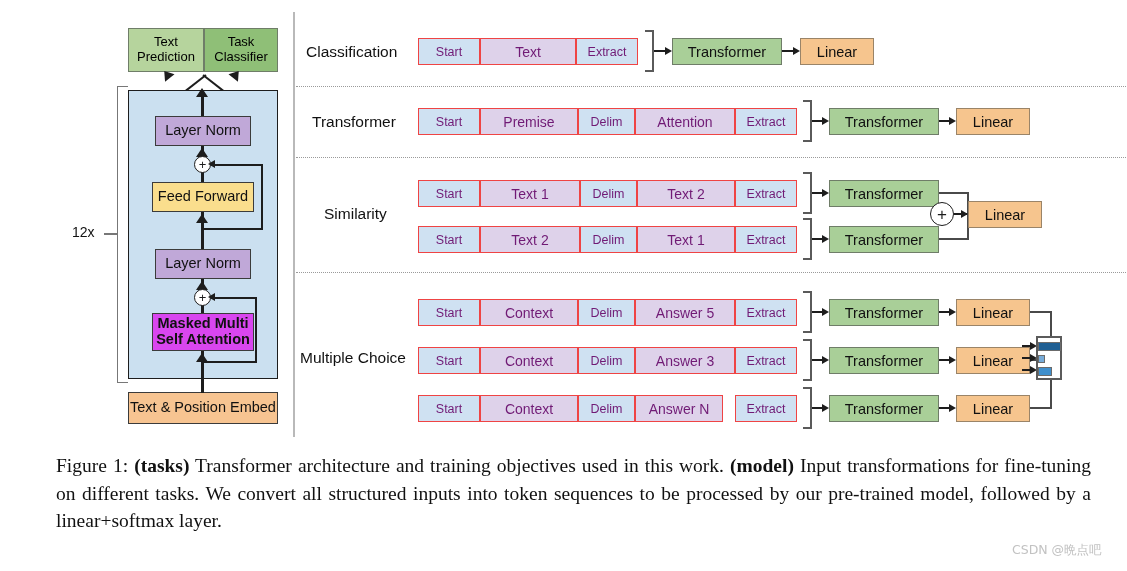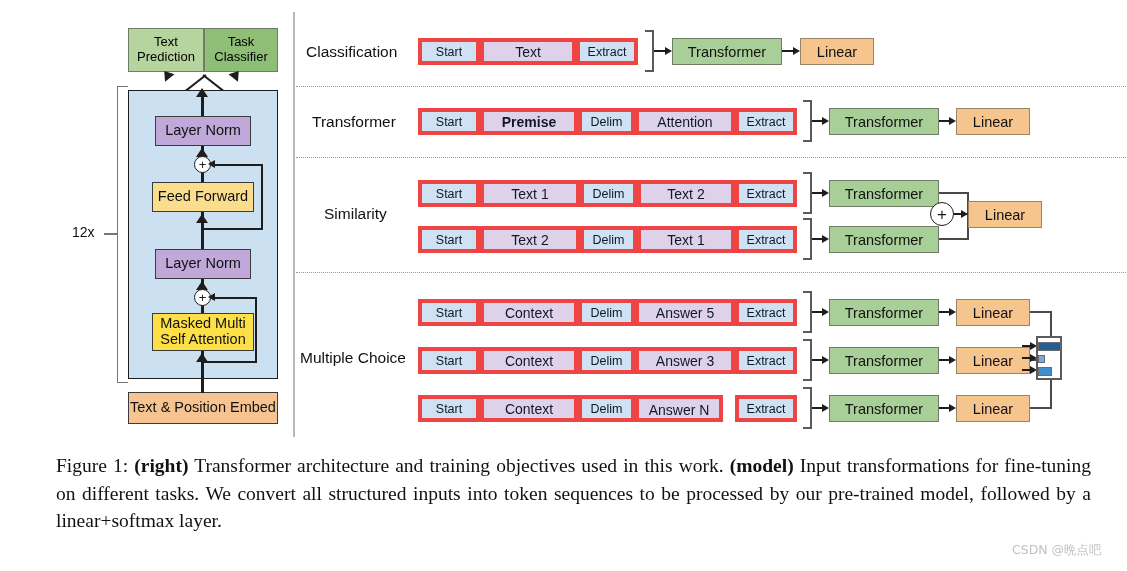--- a/index.html
+++ b/index.html
@@ -13,23 +13,23 @@
     font-family: "Liberation Sans", sans-serif;
     overflow: hidden;
   }
 
   
   .tok {
     position: absolute;
     display: flex;
     align-items: center;
     justify-content: center;
-    border: 4px solid #ef4444;
+    border: 1px solid #ef4444;
     font-size: 12.5px;
-    color: #0f172a;
+    color: #701a75;
     height: 27px;
   }
   .tok.special { background: #cfe1f2; }
   .tok.content { background: #ded2ea; font-size: 14px; }
 
   .modelbox {
     position: absolute;
     display: flex;
     align-items: center;
     justify-content: center;
@@ -133,21 +133,21 @@
     display: flex; align-items: center; justify-content: center;
     text-align: center;
     border: 1.6px solid #3b3b3b;
     font-size: 14.5px;
     color: #111;
     line-height: 1.1;
     white-space: pre-line;
   }
   .lnorm  { background: #c0a8d8; }
   .ffwd   { background: #fade8d; }
-  .attn   { background: #fde047; }
+  .attn   { background: #d946ef; font-weight: bold; }
   .embed  { background: #f7c491; }
 
   .twelvex {
     position: absolute;
     font-size: 14px;
     color: #111;
   }
   .lbracket {
     position: absolute;
     border: 1.4px solid #777;
@@ -277,21 +277,21 @@
 <div class="arrow-r" style="left:793px; top:46.5px;"></div>
 <div class="linbox" style="left:800px; top:38px; width:74px;">
   <span>Linear</span>
   </div>
 
 <div class="rowlabel" style="left:312px; top:113px;">Transformer</div>
 
 <div class="tok special" style="left:418px; top:108px; width:62px;">
   <span>Start</span>
   </div>
-<div class="tok content" style="left:480px; top:108px; width:98px;font-weight:bold;">
+<div class="tok content" style="left:480px; top:108px; width:98px;">
   <span>Premise</span>
   </div>
 <div class="tok special" style="left:578px; top:108px; width:57px;">
   <span>Delim</span>
   </div>
 <div class="tok content" style="left:635px; top:108px; width:100px;">
   <span>Attention</span>
   </div>
 <div class="tok special" style="left:735px; top:108px; width:62px;">
   <span>Extract</span>
@@ -428,21 +428,21 @@
 
 <div class="tok special" style="left:418px; top:395px; width:62px;">
   <span>Start</span>
   </div>
 <div class="tok content" style="left:480px; top:395px; width:98px;">
   <span>Context</span>
   </div>
 <div class="tok special" style="left:578px; top:395px; width:57px;">
   <span>Delim</span>
   </div>
-<div class="tok content" style="left:635px; top:395px; width:88px;align-items:flex-end;">
+<div class="tok content" style="left:635px; top:395px; width:88px;">
   <span>Answer N</span>
   </div>
 <div class="tok special" style="left:735px; top:395px; width:62px;">
   <span>Extract</span>
   </div>
 <div class="bracket" style="left:803px; top:387px; height:42px;"></div>
 <div class="line" style="left:812px; top:407px; width:13px; height:2px;"></div>
 <div class="arrow-r" style="left:822px; top:403.5px;"></div>
 <div class="modelbox" style="left:829px; top:395px; width:110px;">
   <span>Transformer</span>
@@ -464,16 +464,16 @@
 <div class="line" style="left:1022px; top:369px; width:12px; height:1.8px;"></div>
 <div class="arrow-r" style="left:1030px; top:366px;"></div>
 
 <div class="histbox" style="left:1036px; top:336px; width:26px; height:44px;">
   <div class="histbar" style="left:0px; top:4px; width:23px; height:9px; background:#1f5f93; border:1px solid #6b6b6b;"></div>
   <div class="histbar" style="left:0px; top:17px; width:7px; height:8px; background:#76abd8; border:1px solid #6b6b6b;"></div>
   <div class="histbar" style="left:0px; top:29px; width:14px; height:9px; background:#3f8fcc; border:1px solid #6b6b6b;"></div>
 </div>
 
 <div class="caption" style="left:56px; top:452px; width:1035px;">
-  <span>Figure 1: </span><b>(right)</b><span> Transformer architecture and training objectives used in this work. </span><b>(model)</b><span> Input transformations for fine-tuning on different tasks. We convert all structured inputs into token sequences to be processed by our pre-trained model, followed by a linear+softmax layer.</span>
+  <span>Figure 1: </span><b>(tasks)</b><span> Transformer architecture and training objectives used in this work. </span><b>(model)</b><span> Input transformations for fine-tuning on different tasks. We convert all structured inputs into token sequences to be processed by our pre-trained model, followed by a linear+softmax layer.</span>
 </div>
 
 <div class="watermark" style="left:1012px; top:542px;">CSDN @晩点吧</div>
 
 </body></html>

